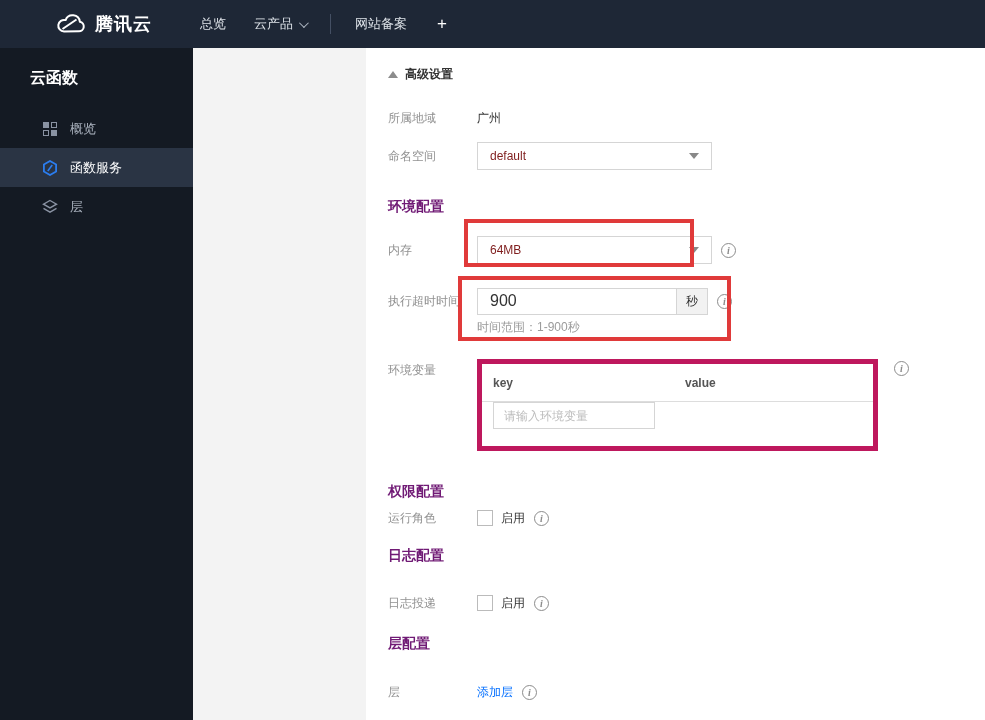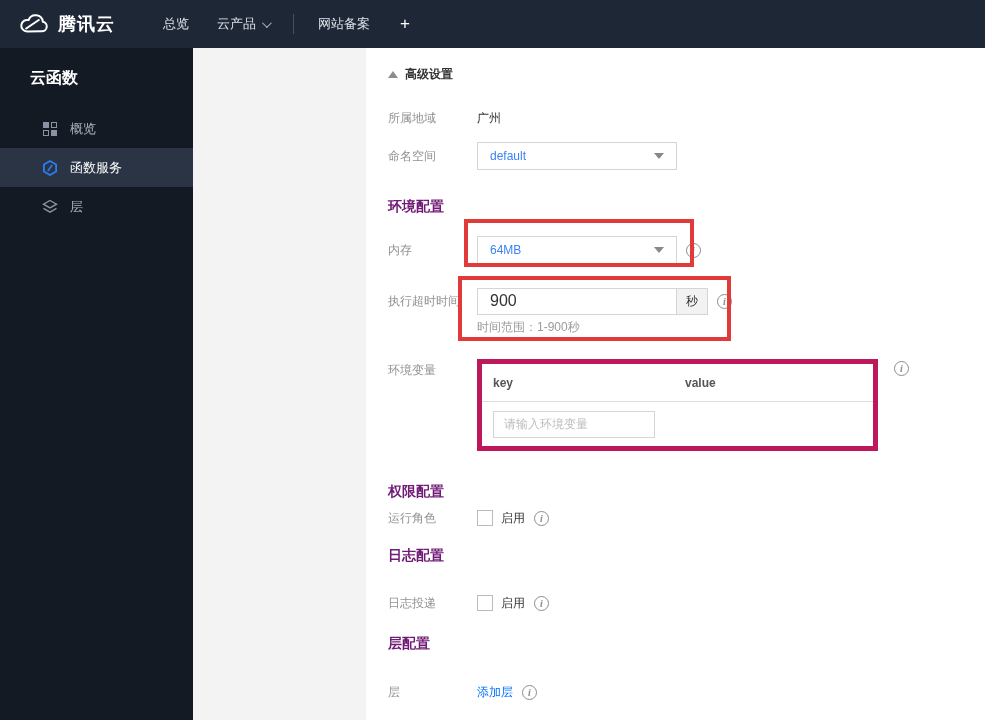--- a/index.html
+++ b/index.html
@@ -8,21 +8,21 @@
     font-family: "Liberation Sans", sans-serif;
     font-size: 12px;
     color: #333;
     position: relative;
     background: #fff;
     overflow: hidden;
   }
   
   .topbar {
     position: absolute; top: 0; left: 0; width: 985px; height: 48px;
-    background: #1e2736; display: flex; align-items: center; z-index: 20;
+    background: #1e2736; display: flex; align-items: center; z-index: 20; padding-left: 37px;
   }
   .brand { display: flex; align-items: center; margin-left: 18px; cursor: pointer; }
   .brand-logo { display: inline-flex; margin-right: 8px; }
   .brand-name { color: #fff; font-size: 18px; font-weight: bold; letter-spacing: 1px; }
   .topnav { display: flex; align-items: center; margin-left: 34px; height: 100%; }
   .topnav-item {
     color: #dde2e8; font-size: 13px; padding: 0 14px; height: 100%;
     display: flex; align-items: center; cursor: pointer; white-space: nowrap;
   }
   .topnav-caret {
@@ -59,22 +59,22 @@
   .flabel { width: 89px; color: #919191; flex: none; }
   .sec-heading { position: absolute; left: 22px; font-size: 14px; font-weight: bold; color: #701a75; }
   .toggle { position: absolute; left: 22px; top: 18px; display: flex; align-items: center; cursor: pointer; }
   .tri-up {
     width: 0; height: 0; border-left: 5px solid transparent; border-right: 5px solid transparent;
     border-bottom: 7px solid #8c8c8c; margin-right: 7px;
   }
   .toggle-label { font-weight: bold; color: #333; }
   .plainvalue { color: #333; }
   .select {
-    width: 200px; height: 28px; border: 1px solid #d5d5d5; background: #fff;
-    display: flex; align-items: center; padding: 0 12px; cursor: pointer; color: #3b82f6;
+    width: 235px; height: 28px; border: 1px solid #d5d5d5; background: #fff;
+    display: flex; align-items: center; padding: 0 12px; cursor: pointer; color: #7f1d1d;
     justify-content: space-between;
   }
   .select-caret {
     width: 0; height: 0; border-left: 5px solid transparent; border-right: 5px solid transparent;
     border-top: 6px solid #888;
   }
   .textinput {
     width: 200px; height: 27px; border: 1px solid #d5d5d5; padding: 0 12px;
     font-family: "Liberation Sans", sans-serif; font-size: 16px; color: #333; outline: none;
   }
@@ -89,21 +89,21 @@
     align-items: center; justify-content: center; color: #8c8c8c;
     font-size: 10px; font-family: "Liberation Serif", serif; font-style: italic; font-weight: bold;
     flex: none; margin-left: 9px; cursor: pointer; background: #fff;
   }
   
   .envtable { position: absolute; left: 111px; top: 311px; width: 401px; border: 5px solid #be185d; background: #fff; }
   .envtable-head { display: flex; height: 38px; align-items: center; border-bottom: 1px solid #ddd; }
   .envtable-head .hcell { font-weight: bold; color: #555; }
   .hcell-key { width: 192px; padding-left: 11px; }
   .hcell-value { padding-left: 11px; }
-  .envtable-row { display: flex; height: 44px; align-items: center; }
+  .envtable-row { display: flex; height: 44px; }
   .env-input {
     width: 162px; height: 27px; border: 1px solid #d5d5d5; padding: 0 10px;
     font-family: "Liberation Sans", sans-serif; font-size: 12px; color: #333; outline: none;
   }
   .env-input::placeholder { color: #bcbcbc; }
   .env-input.k { margin-left: 11px; }
   .env-input.v { margin-left: 20px; }
   .envtable-info { position: absolute; left: 528px; top: 313px; }
   
   .checkbox {

